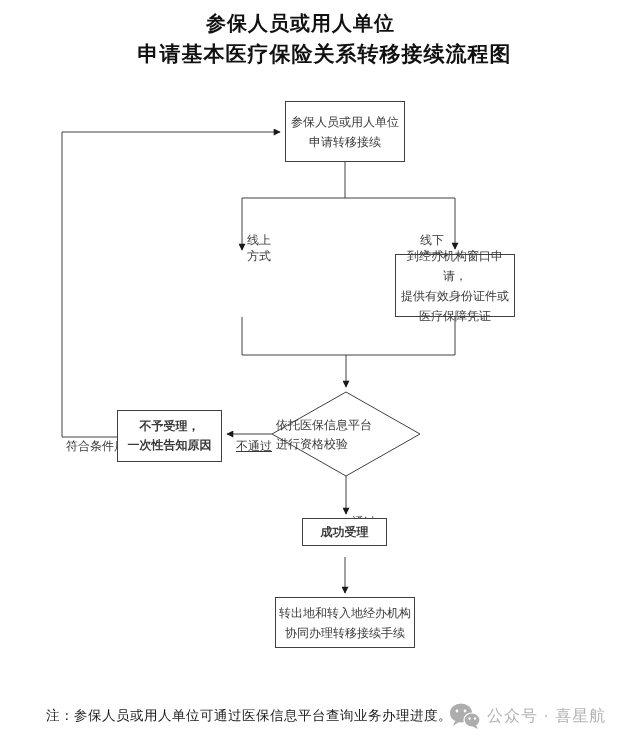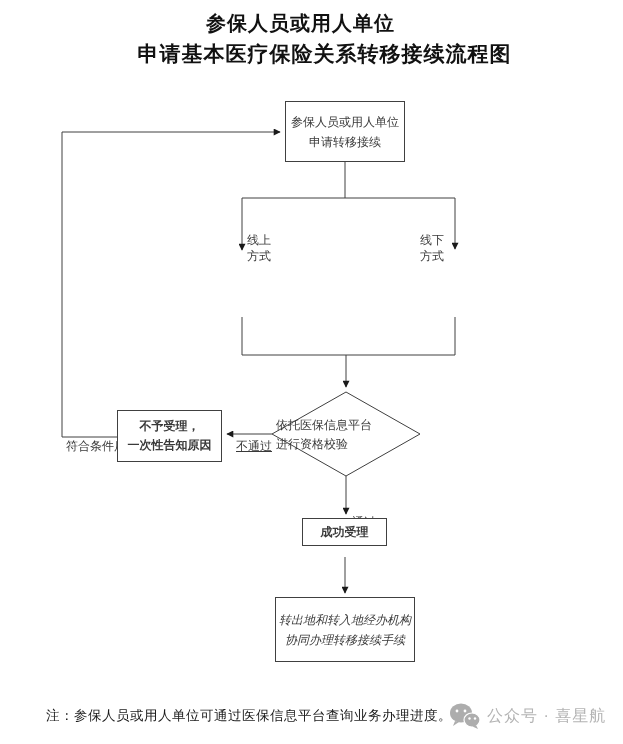--- a/index.html
+++ b/index.html
@@ -42,21 +42,21 @@
     justify-content: center;
     text-align: center;
     white-space: pre-line;
     z-index: 2;
   }
   #node-start   { left: 285px; top: 101px; width: 120px; height: 61px; }
   #node-online  { left: 177px; top: 255px; width: 131px; height: 62px; }
   #node-offline { left: 395px; top: 254px; width: 120px; height: 63px; }
   #node-reject  { left: 117px; top: 410px; width: 105px; height: 52px; line-height: 19px; font-weight: bold; }
   #node-accept  { left: 302px; top: 518px; width: 85px;  height: 28px; font-weight: bold; }
-  #node-final   { left: 275px; top: 597px; width: 140px; height: 65px; font-style: italic; }
+  #node-final   { left: 275px; top: 597px; width: 140px; height: 51px; }
 
   #node-check-text {
     position: absolute;
     left: 276px; top: 416px; width: 140px;
     color: #3a3a3a;
     font-size: 12px;
     line-height: 19px;
     text-align: left;
     white-space: pre-line;
     z-index: 2;
@@ -135,20 +135,23 @@
   </svg>
 
   <div id="node-start" class="node">参保人员或用人单位
 申请转移接续</div>
 
   <div id="label-online" class="edge-label">线上
 方式</div>
   <div id="label-offline" class="edge-label">线下
 方式</div>
 
+  <div id="node-offline" class="node">到经办机构窗口申请，
+提供有效身份证件或
+医疗保障凭证</div>
 
   <div id="node-check-text">依托医保信息平台
 进行资格校验</div>
 
   <div id="label-requalify" class="edge-label">符合条件后</div>
   <div id="node-reject" class="node">不予受理，
 一次性告知原因</div>
   <div id="label-fail" class="edge-label">不通过</div>
 
   <div id="label-pass" class="edge-label">通过</div>

